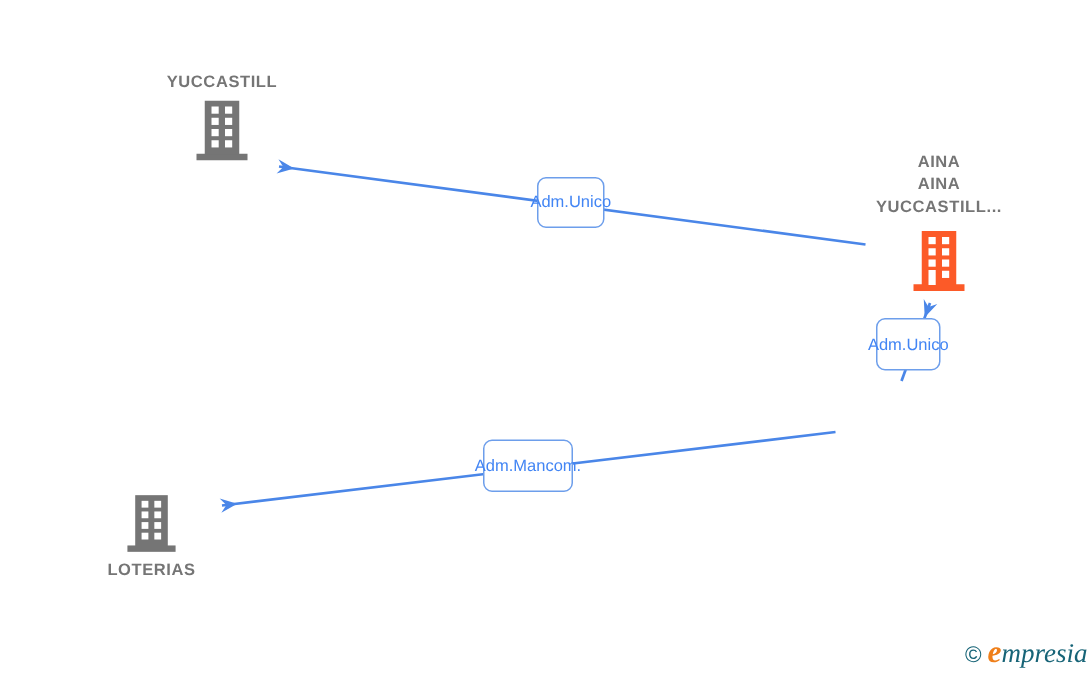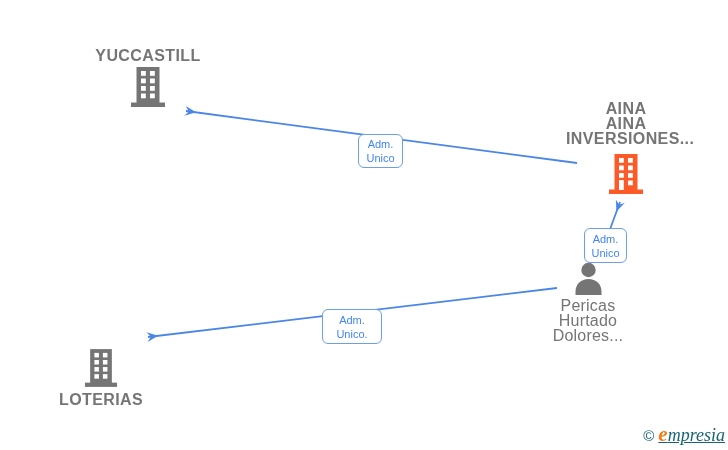--- a/index.html
+++ b/index.html
@@ -11,36 +11,36 @@
     --logo-teal:#176477;
     --logo-orange:#ef7f1a;
   }
   html,body{margin:0;padding:0;background:#ffffff;}
   .stage{
     position:relative;width:728px;height:450px;background:#ffffff;overflow:hidden;
     font-family:"Liberation Sans","DejaVu Sans",sans-serif;
   }
   .edges{position:absolute;left:0;top:0;}
   .node{position:absolute;text-align:center;cursor:pointer;}
-  .node-label{color:var(--node-gray);font-size:16px;font-weight:bold;letter-spacing:.4px;line-height:15px;}
+  .node-label{color:var(--node-gray);font-size:11px;font-weight:bold;letter-spacing:.4px;line-height:15px;}
   .node-label .line{white-space:pre;}
   .node-label.person{font-weight:normal;letter-spacing:.2px;}
   .node .icon-wrap{display:flex;justify-content:center;}
   .edge-label{
     position:absolute;background:#ffffff;border:1.5px solid var(--label-border-blue);
     border-radius:6px;color:var(--label-text-blue);font-size:11px;line-height:14px;
-    display:flex;flex-direction:column;align-items:center;justify-content:center;
-    text-align:center;box-sizing:border-box;margin-top:16px;
+    display:flex;flex-direction:row;align-items:center;justify-content:center;
+    text-align:center;box-sizing:border-box;
   }
   .logo{
     position:absolute;right:3px;bottom:3px;display:flex;align-items:baseline;gap:4px;
     cursor:pointer;
   }
   .logo .copy{color:var(--logo-teal);font-size:15px;}
-  .logo .brand{font-family:"Liberation Serif","DejaVu Serif",serif;font-style:italic;font-size:18px;color:var(--logo-teal);text-decoration:underline;}
+  .logo .brand{font-family:"Liberation Serif","DejaVu Serif",serif;font-style:italic;font-size:18px;color:var(--logo-teal);}
   .logo .brand .initial{color:var(--logo-orange);font-size:21px;font-weight:bold;}
 </style>
 </head>
 <body>
 
 <div class="stage">
 
   <svg class="edges" width="728" height="450" viewBox="0 0 728 450">
     <defs>
       <marker id="arrowhead" markerUnits="userSpaceOnUse" markerWidth="13" markerHeight="11" refX="10.5" refY="5" orient="auto">
@@ -73,21 +73,21 @@
             <rect x="20" y="26.5" width="4.8" height="4.8"></rect>
         </g>
       </svg>
     </div>
   </div>
 
   <div class="node" style="left:566px;top:101px;width:120px;text-align:center;">
     <div class="node-label">
       <div class="line">AINA</div>
       <div class="line">AINA</div>
-      <div class="line">INVERSIONES...</div>
+      <div class="line">YUCCASTILL...</div>
     </div>
     <div class="icon-wrap" style="margin-top:8px;">
       <svg width="36" height="40" viewBox="0 0 36 40">
         <g style="fill:var(--company-orange)">
           <rect x="1" y="35.5" width="34" height="4.5"></rect>
           <rect x="6.5" y="0" width="23" height="36"></rect>
         </g>
         <g fill="#ffffff">
           <rect x="11" y="4" width="4.8" height="4.8"></rect>
             <rect x="20" y="4" width="4.8" height="4.8"></rect>
@@ -95,37 +95,22 @@
             <rect x="20" y="11.5" width="4.8" height="4.8"></rect>
           <rect x="11" y="19" width="4.8" height="4.8"></rect>
             <rect x="20" y="19" width="4.8" height="4.8"></rect>
           <rect x="11" y="26" width="4.8" height="10"></rect>
             <rect x="20" y="26.5" width="4.8" height="4.8"></rect>
         </g>
       </svg>
     </div>
   </div>
 
-  <div class="node" style="left:528px;top:262px;width:120px;">
-    <div class="icon-wrap">
-      <svg width="31" height="33" viewBox="0 0 30 33">
-        <g style="fill:var(--node-gray)">
-          <circle cx="15" cy="8" r="7.2"></circle>
-          <path d="M15,17 C7.6,17 2,22 2,29.5 L2,33 L28,33 L28,29.5 C28,22 22.4,17 15,17 Z"></path>
-        </g>
-      </svg>
-    </div>
-    <div class="node-label person" style="margin-top:3px;">
-      <div class="line">Pericas</div>
-      <div class="line">Hurtado</div>
-      <div class="line">Dolores...</div>
-    </div>
-  </div>
 
-  <div class="node" style="left:41px;top:349px;width:120px;">
+  <div class="node" style="left:41px;top:330px;width:120px;">
     <div class="icon-wrap">
       <svg width="34" height="38" viewBox="0 0 36 40">
         <g style="fill:var(--node-gray)">
           <rect x="1" y="35.5" width="34" height="4.5"></rect>
           <rect x="6.5" y="0" width="23" height="36"></rect>
         </g>
         <g fill="#ffffff">
           <rect x="11" y="4" width="4.8" height="4.8"></rect>
             <rect x="20" y="4" width="4.8" height="4.8"></rect>
           <rect x="11" y="11.5" width="4.8" height="4.8"></rect>
@@ -147,21 +132,21 @@
     <div>Unico</div>
   </div>
 
   <div class="edge-label" style="left:584px;top:212px;width:43px;height:35px;">
     <div>Adm.</div>
     <div>Unico</div>
   </div>
 
   <div class="edge-label" style="left:322px;top:293px;width:60px;height:35px;">
     <div>Adm.</div>
-    <div>Unico.</div>
+    <div>Mancom.</div>
   </div>
 
   <div class="logo">
     <span class="copy">©</span>
     <span class="brand"><span class="initial">e</span><span>mpresia</span></span>
   </div>
 
 </div>
 
 </body></html>

